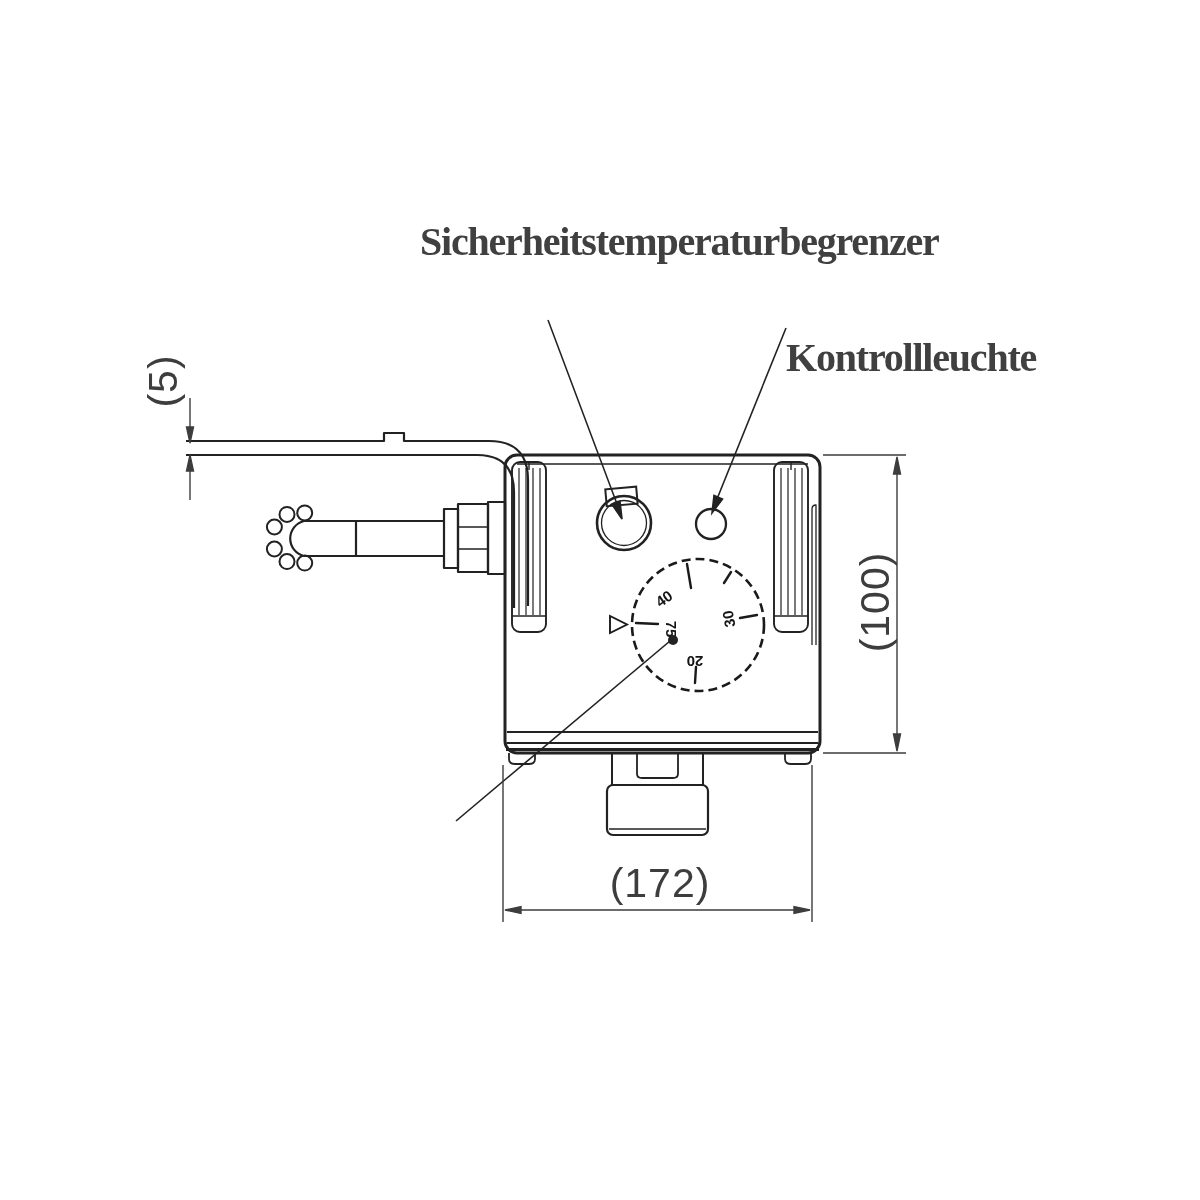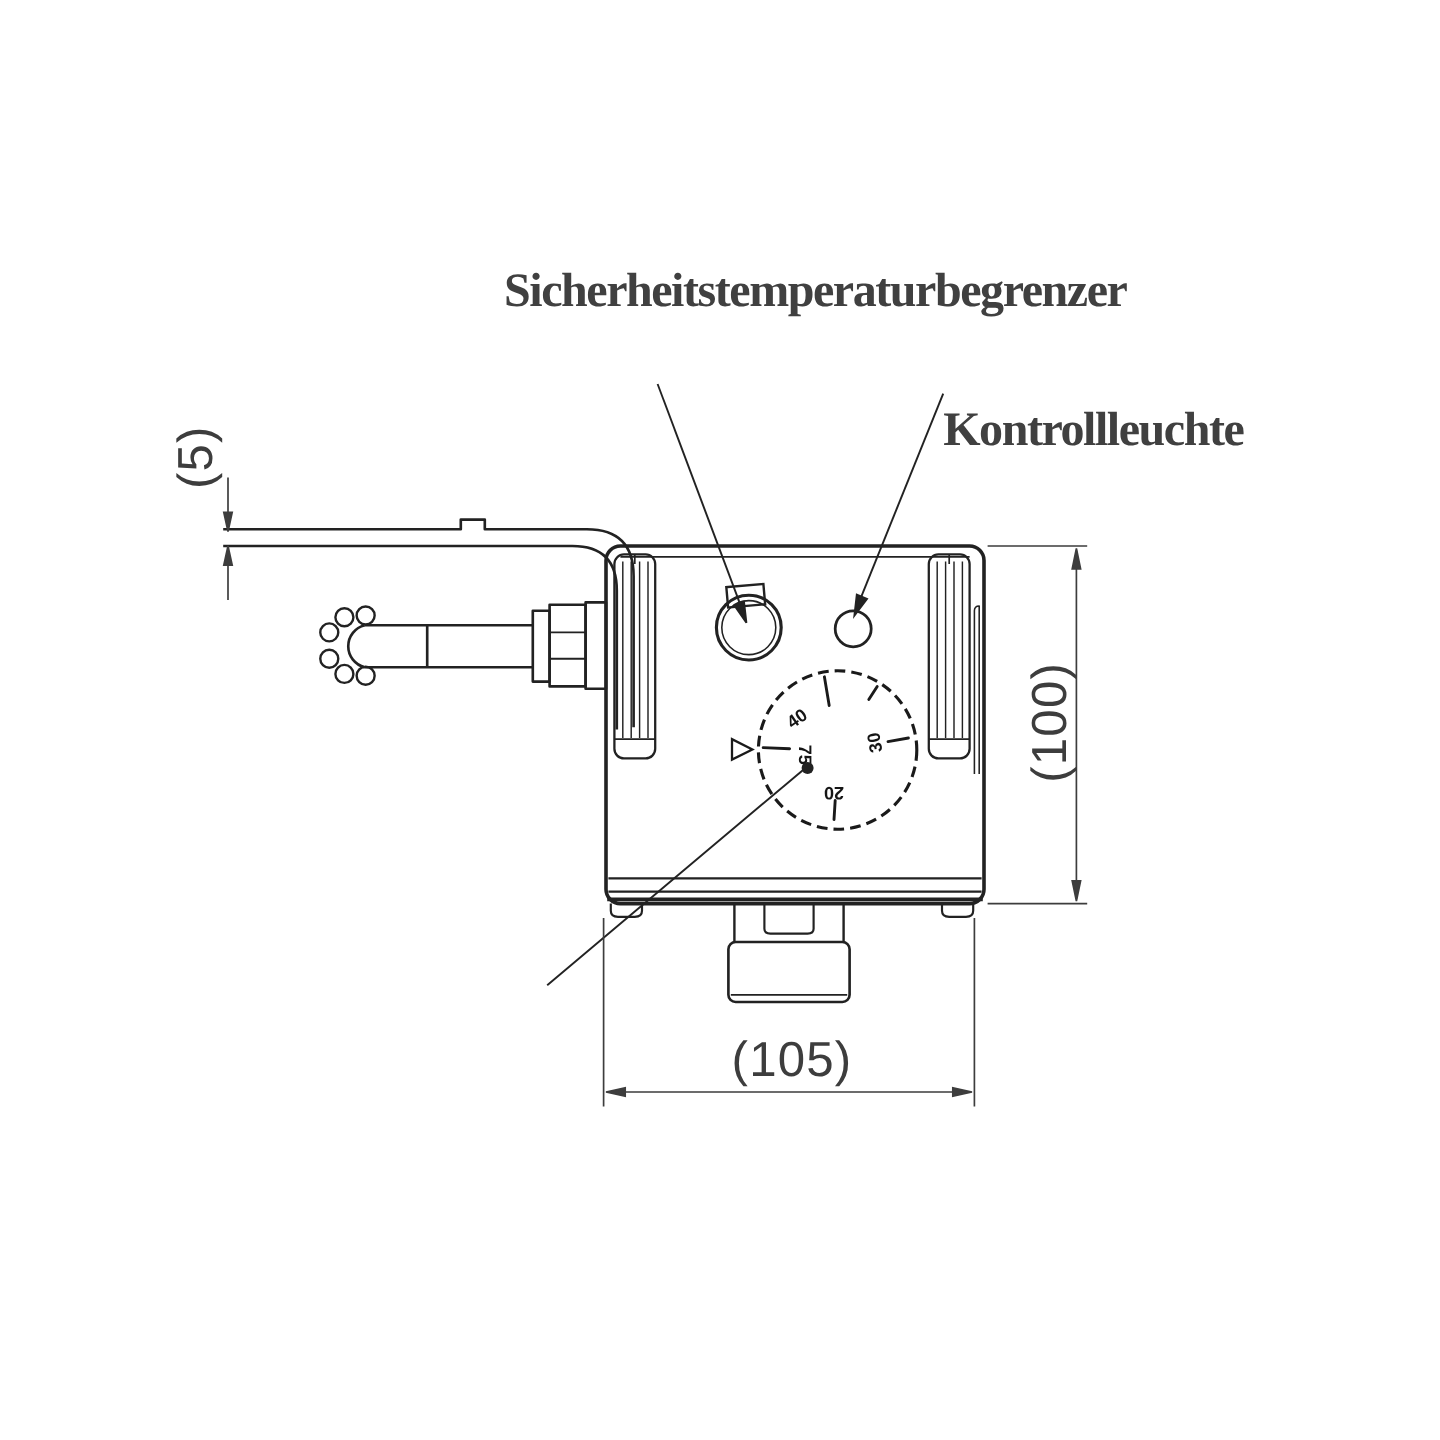--- a/index.html
+++ b/index.html
@@ -142,15 +142,15 @@
     <div>Sicherheitstemperaturbegrenzer</div>
   </div>
 
   <div class="label" style="left:786px;top:302px;margin-top:30px;">Kontrollleuchte</div>
 
 
   <div class="dim-label dim-rot" style="left:163px;top:381px;">(5)</div>
 
   <div class="dim-label dim-rot" style="left:875px;top:602px;">(100)</div>
 
-  <div class="dim-label dim-h" style="left:660px;top:883px;">(105)</div>
+  <div class="dim-label dim-h" style="left:660px;top:883px;">(172)</div>
 
 </div>
 
 </body></html>

